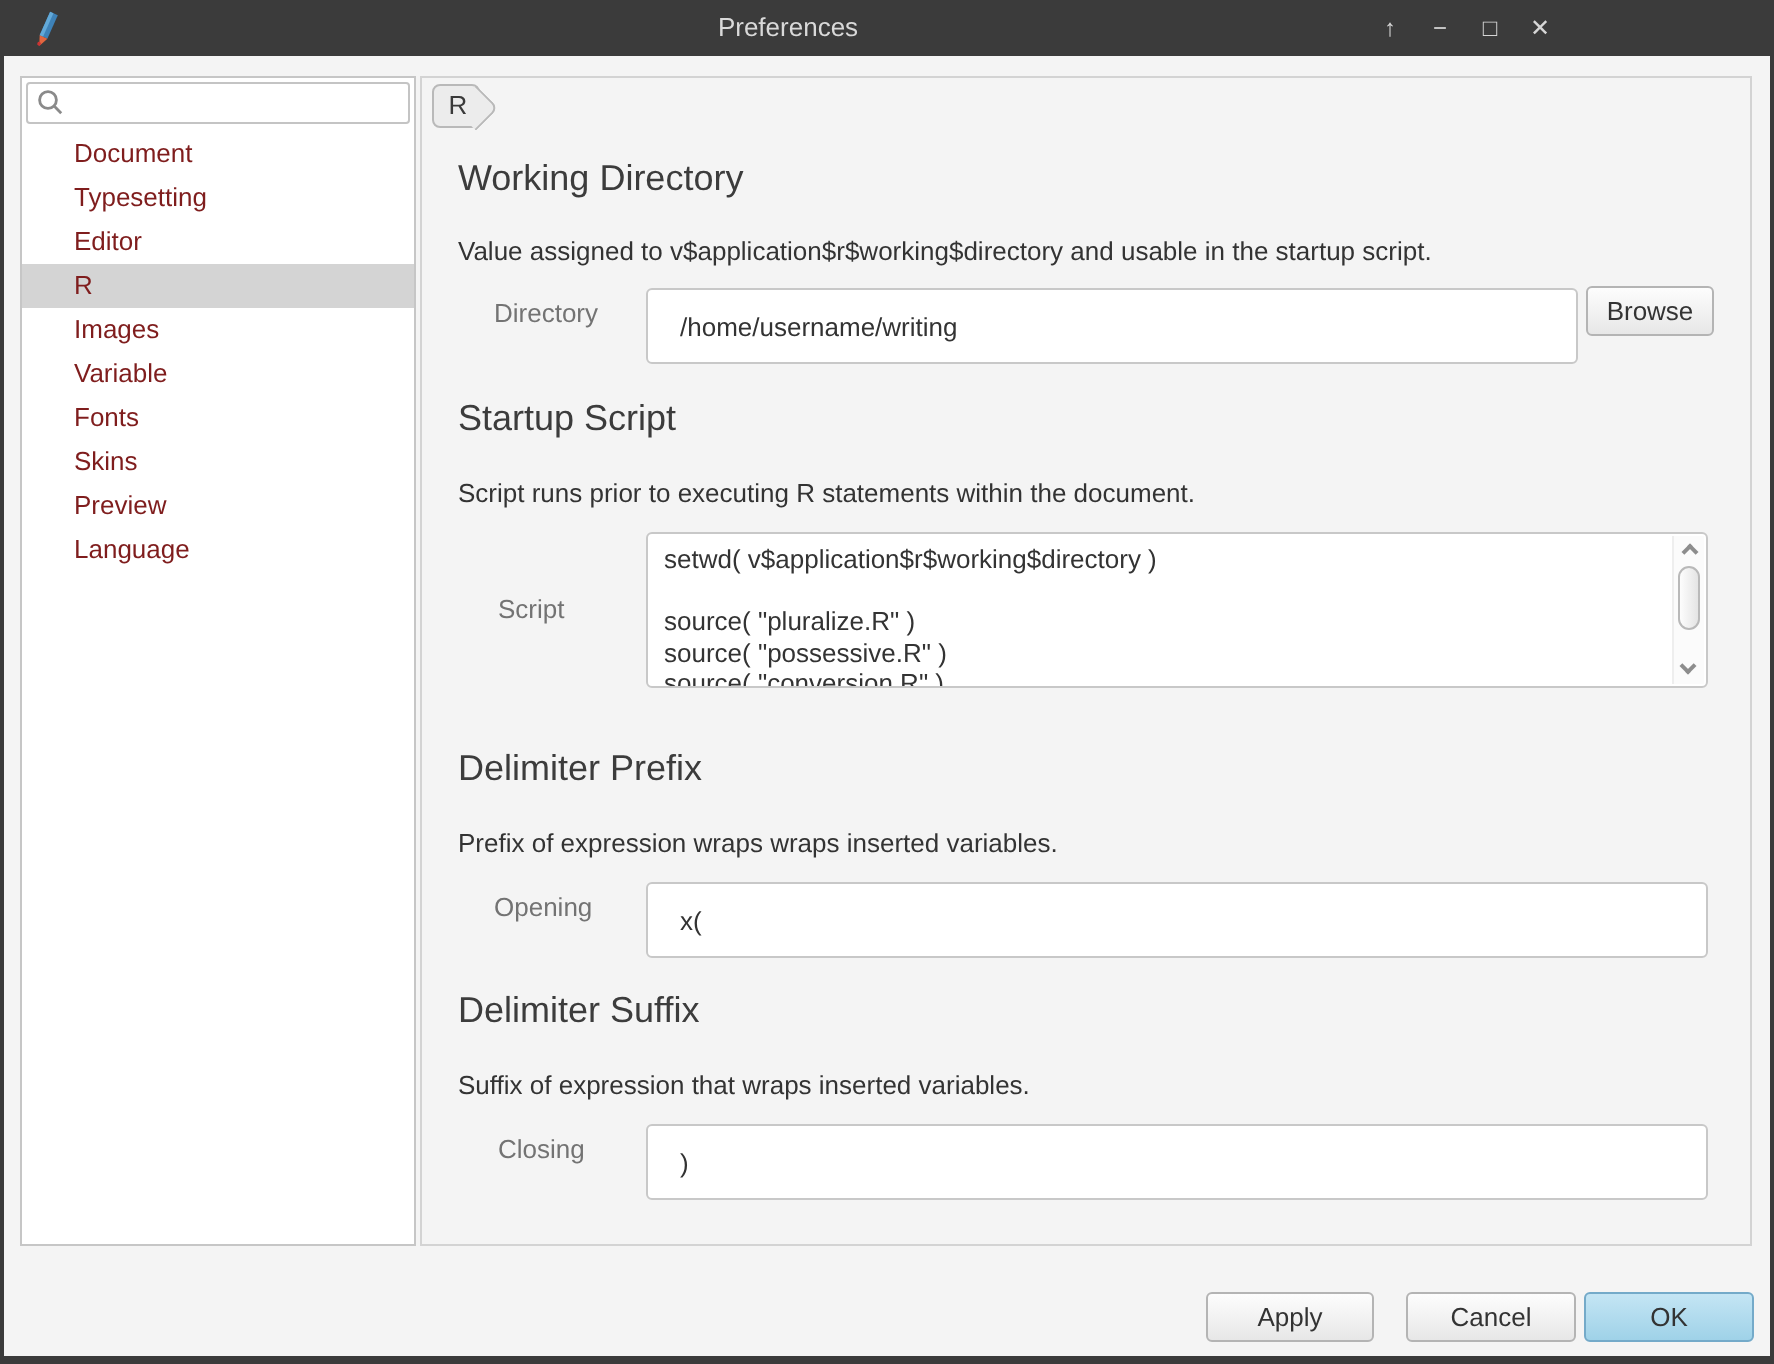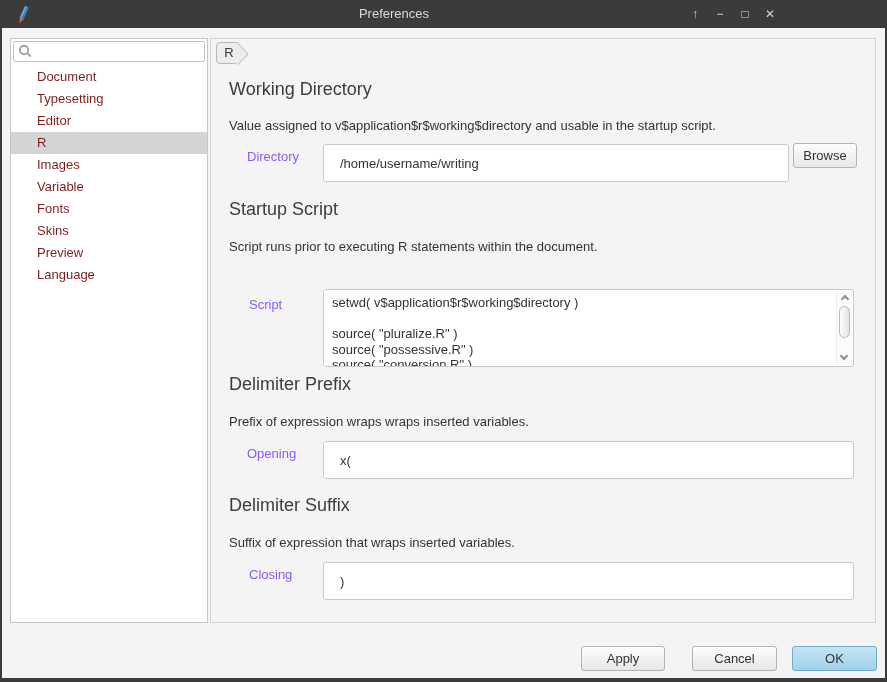--- a/index.html
+++ b/index.html
@@ -30,38 +30,38 @@
   
   .pane { position:absolute; left:208px; top:10px; width:666px; height:585px; background:#f4f4f4; border:1px solid #d3d3d3; }
 
   .crumb { position:absolute; left:5px; top:3px; width:24px; height:22px; background:#ececec; border:1px solid #b9b9b9; border-radius:4px; }
   .crumb::after { content:""; position:absolute; right:-7px; top:2.6px; width:15px; height:15px; background:#ececec;
                   border-top:1px solid #b9b9b9; border-right:1px solid #b9b9b9; transform:rotate(45deg); border-top-right-radius:4px; }
   .crumb span { position:absolute; left:0; width:24px; text-align:center; top:2px; font-size:13px; color:#3a3a3a; z-index:1; }
 
   h1.sec { position:absolute; left:18px; font-size:18px; font-weight:400; color:#3c3c3c; }
   p.desc { position:absolute; left:18px; font-size:13px; color:#333; }
-  .flabel { position:absolute; font-size:13px; color:#8b5cf6; }
+  .flabel { position:absolute; font-size:13px; color:#737373; }
 
   .tinput { position:absolute; height:38px; background:#fff; border:1px solid #c8c8c8; border-radius:3px; padding:0 16px; font-size:13px; color:#333; font-family:"Liberation Sans","DejaVu Sans",sans-serif; outline:none; }
 
   .btn { height:25px; background:linear-gradient(#fdfdfd,#e7e7e7); border:1px solid #b4b4b4; border-radius:3px; font-size:13px; color:#333; font-family:"Liberation Sans","DejaVu Sans",sans-serif; cursor:default; }
   .btn-browse { position:absolute; left:582px; top:104px; width:64px; }
 
   
-  .script-box { position:absolute; left:112px; top:227px; width:531px; height:78px; background:#fff; border:1px solid #c8c8c8; border-radius:3px; overflow:hidden;margin-top:23px; }
+  .script-box { position:absolute; left:112px; top:227px; width:531px; height:78px; background:#fff; border:1px solid #c8c8c8; border-radius:3px; overflow:hidden; }
   .script-text { position:absolute; left:0; top:0; right:17px; padding:5px 4px 0 8px; font-size:13px; line-height:15.5px; color:#333; white-space:pre-wrap; }
   .vscroll { position:absolute; top:1px; right:1px; bottom:1px; width:16px; background:#fbfbfb; border-left:1px solid #eee; }
   .chev { display:block; width:6px; height:6px; border-right:2px solid #8d8d8d; border-bottom:2px solid #8d8d8d; margin:0 auto; }
   .chev-up { transform:rotate(-135deg); margin-top:5px; }
   .chev-dn { transform:rotate(45deg); position:absolute; bottom:6px; left:4px; }
   .thumb { position:absolute; top:15px; left:1.5px; width:11px; height:32px; background:linear-gradient(90deg,#fdfdfd,#e4e4e4); border:1px solid #b9b9b9; border-radius:6px; }
 
   
-  .footer { position:absolute; top:618px; right:8px; display:flex; gap:15px; }
+  .footer { position:absolute; top:618px; right:8px; display:flex; gap:4px; }
   .btn-apply { width:84px; } .btn-cancel { width:85px;margin-left:12px; } .btn-ok { width:85px; background:linear-gradient(#c4e5f4,#9fd2e8); border:1px solid #74aac9; }
 </style>
 </head>
 <body>
 
 <div class="win">
 
   <div class="titlebar">
     <svg class="app-icon" viewBox="0 0 20 24">
       <g transform="rotate(24 10 12)">

